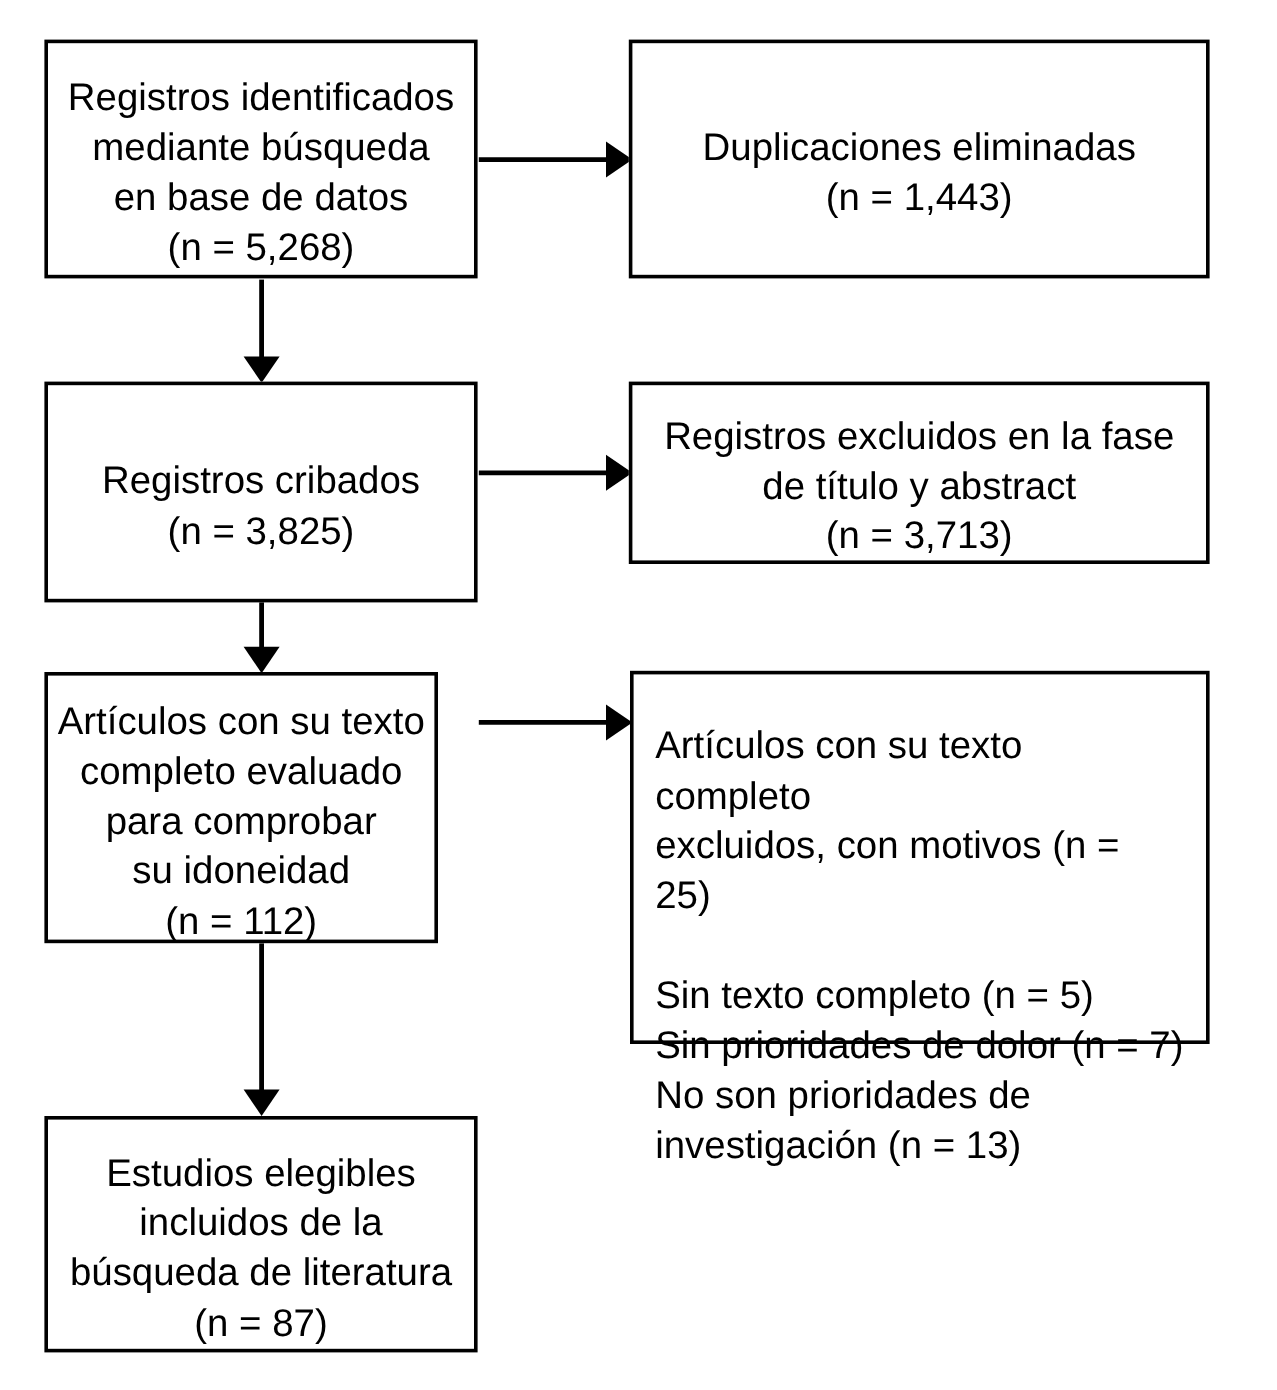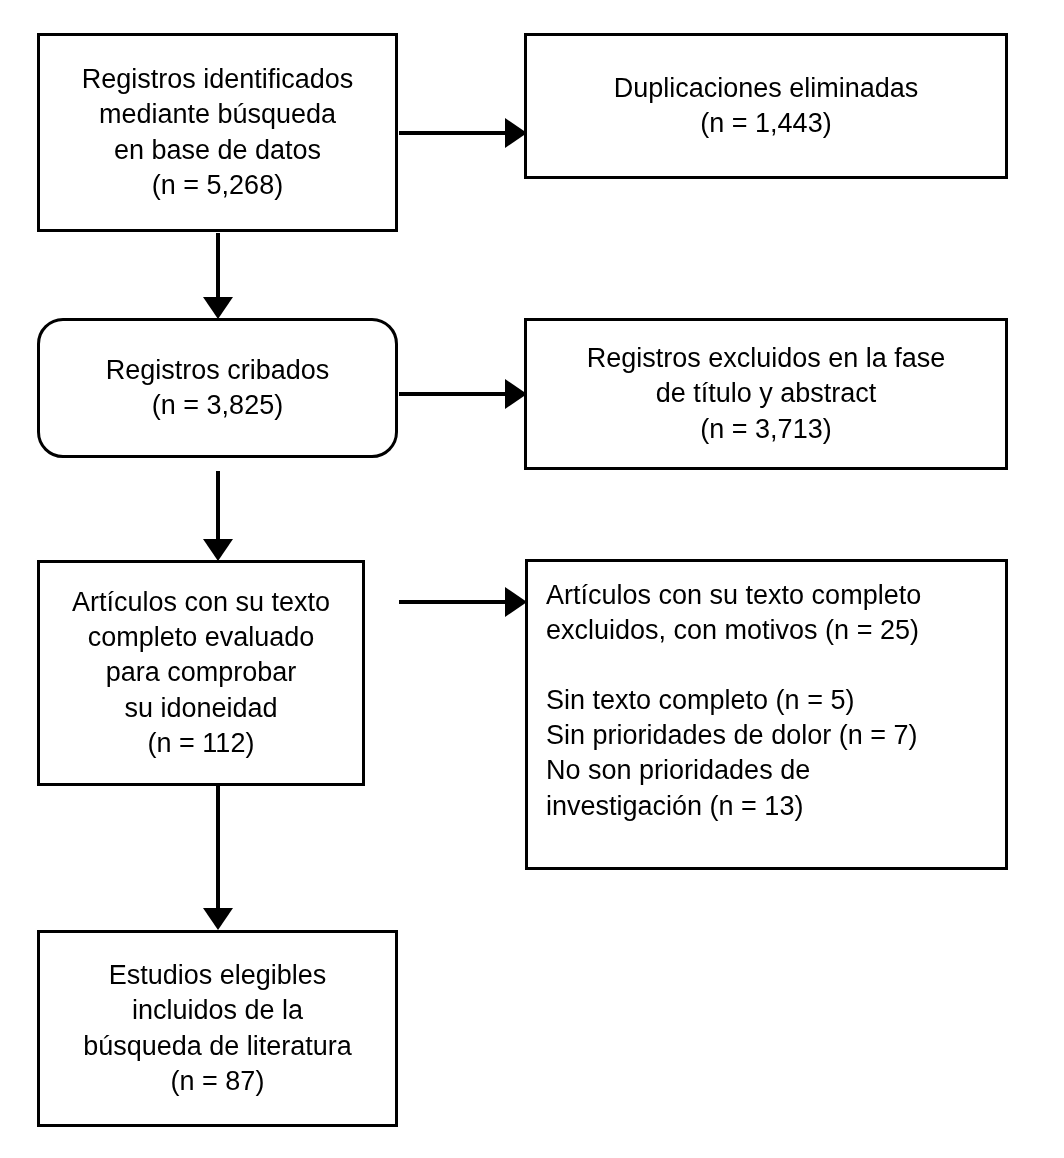--- a/index.html
+++ b/index.html
@@ -20,25 +20,26 @@
   .flow-box {
     position: absolute;
     box-sizing: border-box;
     border: 3px solid #000000;
     background: #ffffff;
     display: flex;
     align-items: center;
     justify-content: center;
   }
   .box-text {
-    font-size: 27px;
+    font-size: 32px;
     line-height: 1.30;
     text-align: center;
     white-space: pre-line;
     padding: 0 8px;
+    margin-top: 23px;
   }
   .box-text.left {
     text-align: left;
     width: 100%;
     padding: 0 18px;
   }
   .flow-box.align-left {
     align-items: flex-start;
     justify-content: center;
   }
@@ -93,26 +94,26 @@
     </g>
   </svg>
 
   <div class="flow-box" style="left:37px; top:33px; width:361px; height:199px;">
     <div class="box-text">Registros identificados
 mediante búsqueda
 en base de datos
 (n = 5,268)</div>
   </div>
 
-  <div class="flow-box" style="left:524px; top:33px; width:484px; height:146px;">
+  <div class="flow-box" style="left:524px; top:33px; width:484px; height:199px;">
     <div class="box-text">Duplicaciones eliminadas
 (n = 1,443)</div>
   </div>
 
-  <div class="flow-box" style="left:37px; top:318px; width:361px; height:140px;border-radius:26px;">
+  <div class="flow-box" style="left:37px; top:318px; width:361px; height:184px;">
     <div class="box-text">Registros cribados
 (n = 3,825)</div>
   </div>
 
   <div class="flow-box" style="left:524px; top:318px; width:484px; height:152px;">
     <div class="box-text">Registros excluidos en la fase
 de título y abstract
 (n = 3,713)</div>
   </div>
 

